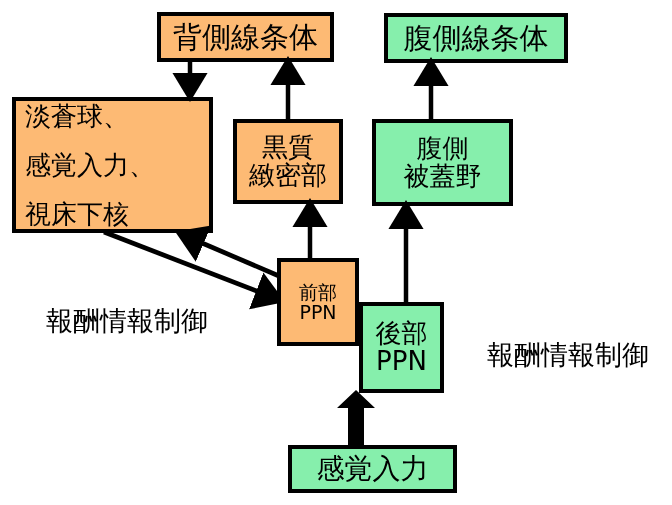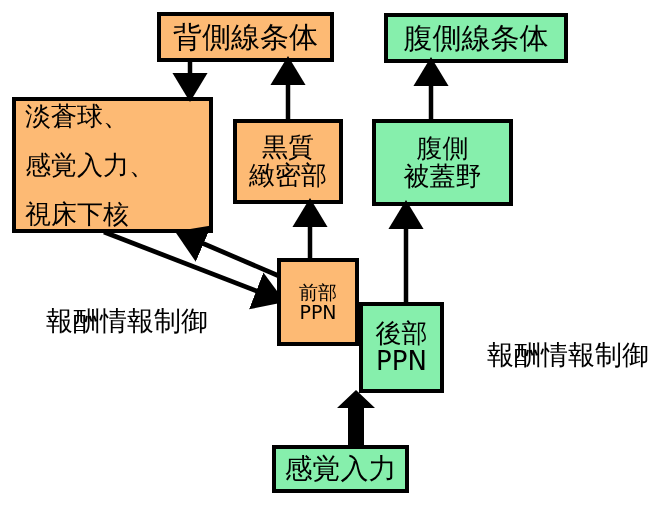--- a/index.html
+++ b/index.html
@@ -61,21 +61,21 @@
     left: 277px; top: 258px; width: 82px; height: 88px;
     font-size: 19px;
     z-index: 3;
   }
   #node-posterior-ppn {
     left: 359px; top: 302px; width: 85px; height: 91px;
     font-size: 26px;
     z-index: 4;
   }
   #node-sensory-input {
-    left: 272px; top: 445px; width: 137px; height: 48px;
+    left: 288px; top: 445px; width: 169px; height: 48px;
     font-size: 28px;
     z-index: 4;
   }
 
   
   .caption {
     position: absolute;
     color: #000000;
     font-size: 27px;
     white-space: nowrap;

